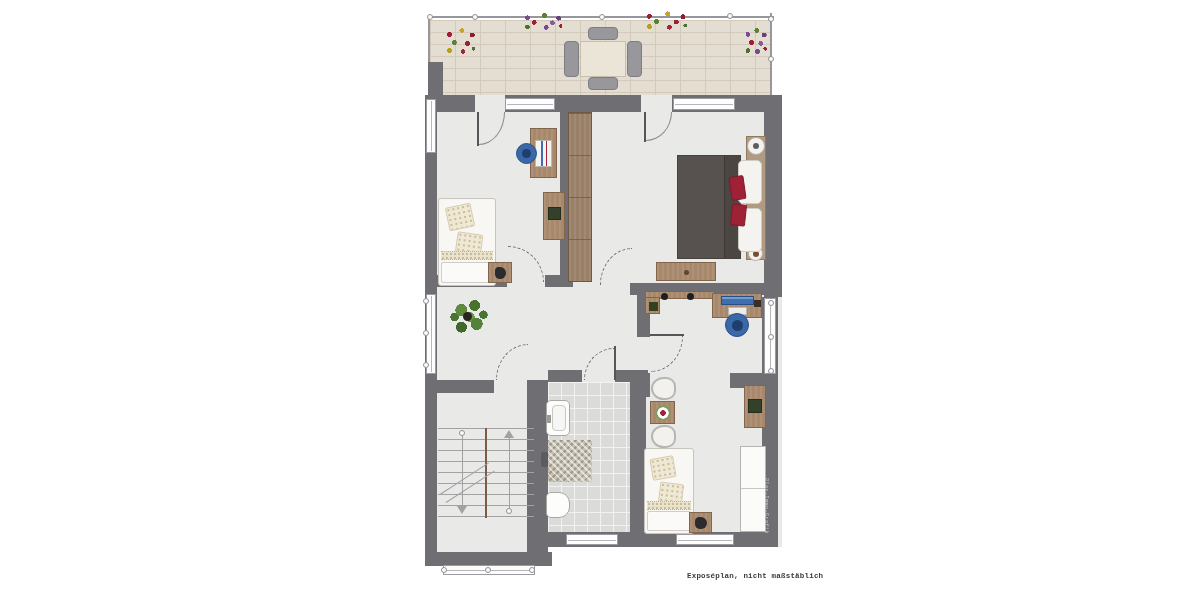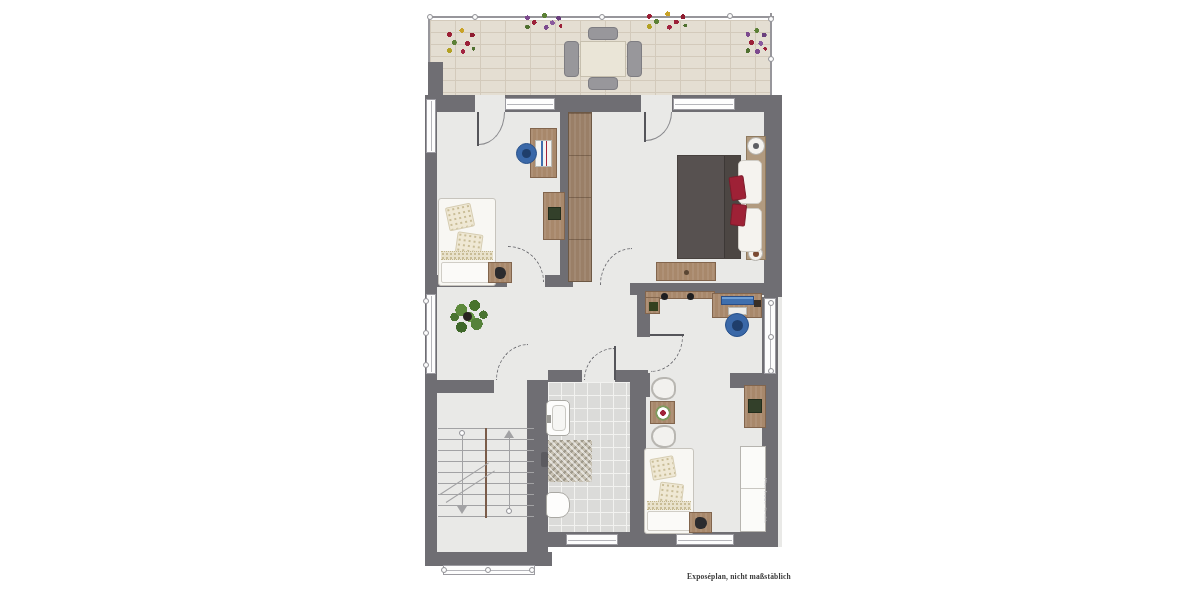--- a/index.html
+++ b/index.html
@@ -1,17 +1,17 @@
 <!DOCTYPE html>
 <html style="--c-wall: #6f6e73; --c-floor: #e9e9e7; --c-balcony-tile: #e4ded2; --c-balcony-grout: #d3cabb; --c-bath-tile: #dbdbd9; --c-wood: #a8886b; --c-wood-dark: #82654d; --c-wardrobe-wood: #9a7f67; --c-duvet: #575150; --c-red-pillow: #9e2136; --c-chair-blue: #3a68a8; --c-chair-blue-dark: #1f3e6b; --c-bed-white: #f8f7f3; --c-plant-green: #4a7431; --c-outline: #97969b;"><head>
 <meta charset="utf-8">
 <style>
   html,body{margin:0;padding:0;background:#fff;}
   #canvas{position:relative;width:1200px;height:600px;background:#fff;overflow:hidden;
-          font-family:Liberation Serif, serif;}
+          font-family:Liberation Mono, monospace;}
   .abs{position:absolute;box-sizing:border-box;}
   .wall{position:absolute;background:var(--c-wall,#6f6e73);}
   .floor{position:absolute;background:var(--c-floor,#e9e9e7);}
   .btile{position:absolute;background-color:var(--c-balcony-tile,#e4ded2);
     background-image:linear-gradient(var(--c-balcony-grout,#d3cabb) 1px,transparent 1px),
                      linear-gradient(90deg,var(--c-balcony-grout,#d3cabb) 1px,transparent 1px);
     background-size:100% 12px,25px 100%;}
   .tile{position:absolute;background-color:var(--c-bath-tile,#dbdbd9);
     background-image:linear-gradient(#f2f2f0 1px,transparent 1px),
                      linear-gradient(90deg,#f2f2f0 1px,transparent 1px);

